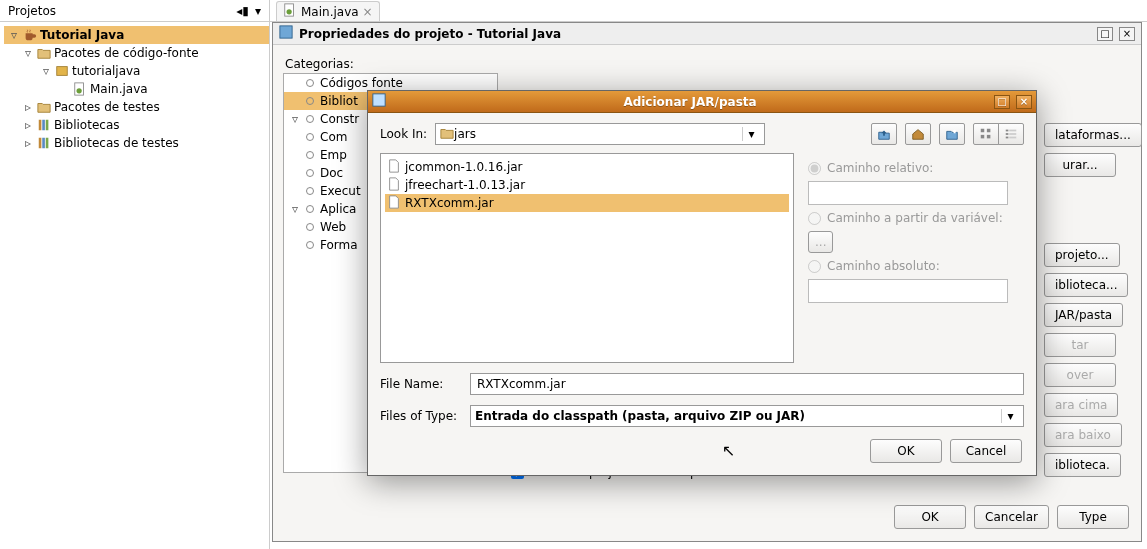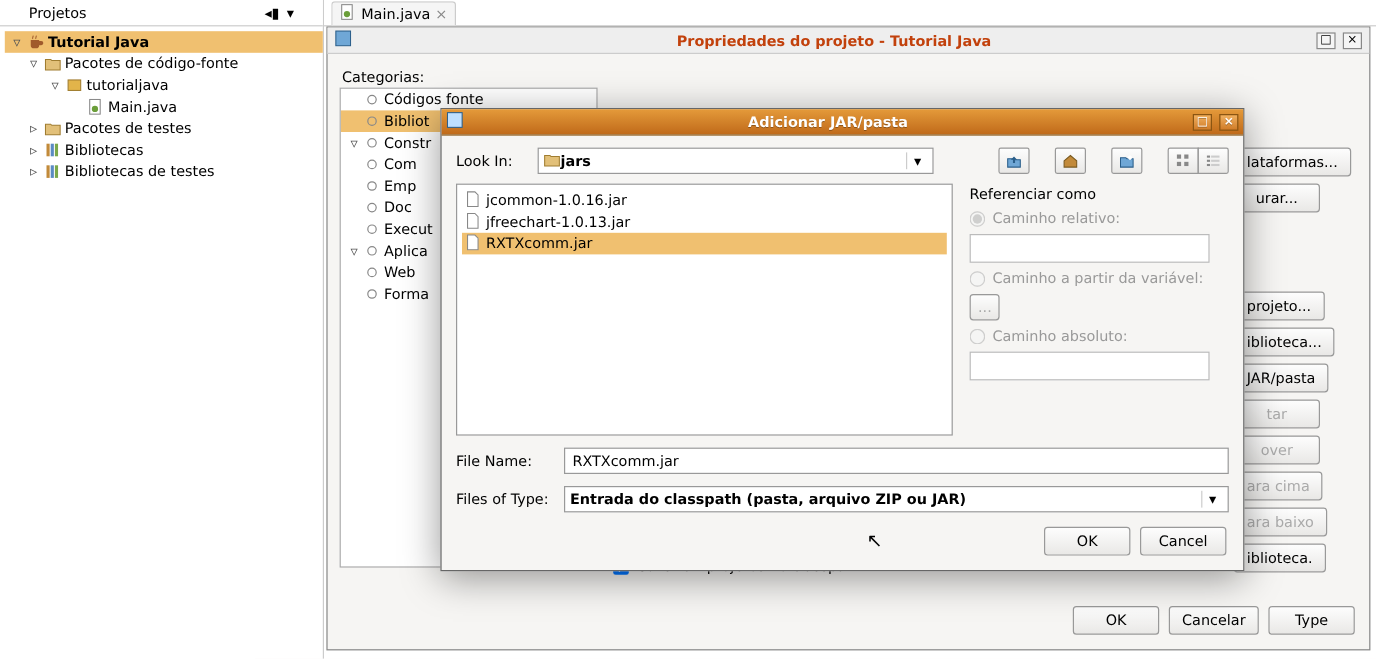--- a/index.html
+++ b/index.html
@@ -1,60 +1,60 @@
 <!DOCTYPE html>
 <html><head>
 <meta charset="utf-8">
 <style>
 * { margin:0; padding:0; box-sizing:border-box; font-family:"DejaVu Sans","Liberation Sans",sans-serif; font-size:12px; }
 body { background:#fff; width:1147px; height:549px; position:relative; overflow:hidden; }
-.panel-title { height:22px; line-height:22px; padding:0 24px; border-bottom:1px solid #ccc; background:#fff; display:flex; align-items:flex-start; }
+.panel-title { height:22px; line-height:22px; padding:0 8px; border-bottom:1px solid #ccc; background:#fff; display:flex; align-items:flex-start; }
 .panel-title .spacer { flex:1; }
 .panel-title .icon { margin-left:6px; cursor:pointer; }
 .projects-panel { position:absolute; left:0; top:0; width:270px; height:549px; border-right:1px solid #ccc; }
 .tree { padding:4px 0 0 4px; }
 .tree-row { display:flex; align-items:center; height:18px; padding:0 4px; }
 .tree-row.sel { background:#f0c070; }
 .tree-row .twisty { width:12px; display:inline-block; text-align:center; color:#555; }
 .tree-row .icn { width:16px; height:16px; display:inline-flex; align-items:center; justify-content:center; margin:0 2px; }
 .indent1 { padding-left:18px; } .indent2 { padding-left:36px; } .indent3 { padding-left:54px; }
 .editor-area { position:absolute; left:270px; top:0; right:0; height:549px; background:#fff; }
 .tab-bar { height:22px; border-bottom:1px solid #ccc; display:flex; align-items:flex-end; padding-left:6px; }
 .tab { height:20px; border:1px solid #ccc; border-bottom:none; border-radius:3px 3px 0 0; background:#f5f5f5; padding:0 6px; display:flex; align-items:center; gap:4px; }
 .tab .x { color:#888; cursor:pointer; }
 
 
 .dlg { position:absolute; left:272px; top:22px; width:870px; height:520px; background:#f6f5f3; border:1px solid #888; }
 .dlg-titlebar { height:22px; background:#eee; display:flex; align-items:center; padding:0 6px; gap:6px; border-bottom:1px solid #ccc; }
-.dlg-titlebar .title { flex:1; text-align:center; font-weight:bold; color:#c2410c; }
+.dlg-titlebar .title { flex:1; font-weight:bold; color:#000000; }
 .dlg-titlebar .winbtn { width:16px; height:14px; border:1px solid #888; background:#f5f5f5; display:inline-flex; align-items:center; justify-content:center; cursor:pointer; font-size:10px; }
 .dlg-body { position:relative; padding:8px 10px; height:calc(100% - 22px); }
 .cat-label { margin:4px 0 2px 2px; }
 .cat-box { width:215px; height:400px; border:1px solid #aaa; background:#fff; overflow:hidden; }
 .cat-row { display:flex; align-items:center; height:18px; padding-left:6px; gap:6px; }
 .cat-row.sel { background:#f0c070; }
 .cat-bullet { width:8px; height:8px; border:1px solid #888; border-radius:50%; display:inline-block; }
 .cat-twisty { width:10px; text-align:center; color:#555; }
 .cat-row.lvl1 { padding-left:22px; }
-.right-col { position:absolute; right:28px; top:78px; width:85px; }
+.right-col { position:absolute; right:12px; top:78px; width:85px; }
 .right-col .btn { margin-bottom:6px; }
 .btn { display:inline-flex; align-items:center; justify-content:center; min-width:72px; height:24px; border:1px solid #999; border-radius:3px; background:linear-gradient(#fdfdfd,#e9e8e6); padding:0 10px; cursor:pointer; }
 .btn.small { min-width:auto; padding:0 6px; height:22px; }
 .dis { color:#aaa; }
 .bottom-buttons { position:absolute; right:12px; bottom:12px; display:flex; gap:8px; }
 .chk-row { position:absolute; left:238px; bottom:62px; display:flex; align-items:center; gap:6px; }
 
 
 .jar-dlg { position:absolute; left:367px; top:90px; width:670px; height:386px; background:#f6f5f3; border:1px solid #666; box-shadow:0 6px 30px rgba(0,0,0,0.4); }
 .jar-title { height:22px; background:linear-gradient(#e49a3a,#c06a1a); color:#fff; display:flex; align-items:center; padding:0 4px; gap:6px; font-weight:bold; border-bottom:1px solid #8a5512; text-shadow:0 1px 0 rgba(0,0,0,0.3); }
 .jar-title .title { flex:1; text-align:center; }
 .jar-title .winbtn { width:16px; height:14px; border:1px solid #8a5512; background:linear-gradient(#f0b060,#d07c28); display:inline-flex; align-items:center; justify-content:center; cursor:pointer; font-size:10px; color:#fff; }
 .jar-body { position:relative; padding:10px 12px; height:calc(100% - 22px); }
-.lookin-row { display:flex; align-items:center; gap:21px; margin-bottom:8px; }
-.lookin-combo { flex:0 0 330px; height:22px; border:1px solid #999; background:#fff; display:flex; align-items:center; padding:0 4px;font-weight:bold; }
+.lookin-row { display:flex; align-items:center; gap:8px; margin-bottom:8px; }
+.lookin-combo { flex:0 0 330px; height:22px; border:1px solid #999; background:#fff; display:flex; align-items:center; padding:0 4px; }
 .lookin-combo .spacer { flex:1; }
 .lookin-combo .arrow { width:18px; text-align:center; border-left:1px solid #ccc; }
 .icon-btn { width:26px; height:22px; border:1px solid #999; border-radius:2px; background:linear-gradient(#fdfdfd,#e9e8e6); display:inline-flex; align-items:center; justify-content:center; cursor:pointer; }
 .icon-group { display:flex; }
 .icon-group .icon-btn { border-radius:0; margin-left:-1px; }
 .icon-group .icon-btn:first-child { border-radius:2px 0 0 2px; margin-left:0; }
 .icon-group .icon-btn:last-child { border-radius:0 2px 2px 0; }
 .file-pane { display:flex; gap:10px; height:210px; }
 .file-list { flex:1; border:1px solid #999; background:#fff; padding:4px; }
 .file-row { display:flex; align-items:center; height:18px; gap:4px; padding:0 2px; }
@@ -359,21 +359,20 @@
           <span>jfreechart-1.0.13.jar</span>
         </div>
         <div class="file-row sel">
           <span class="icn"><svg class="mini" viewBox="0 0 16 16">
                 <path fill="#fff" stroke="#888" d="M3 1h7l3 3v11H3z"></path>
               </svg></span>
           <span>RXTXcomm.jar</span>
         </div>
       </div>
       <div class="ref-panel">
-        <div>Referenciar como</div>
         <div class="radio-row">
           <input type="radio" checked="" disabled="" style="">
           <span>Caminho relativo:</span>
         </div>
         <input class="ref-input wide" disabled="" style="">
         <div class="radio-row">
           <input type="radio" disabled="" style="">
           <span>Caminho a partir da variável:</span>
         </div>
         <div class="var-row">

